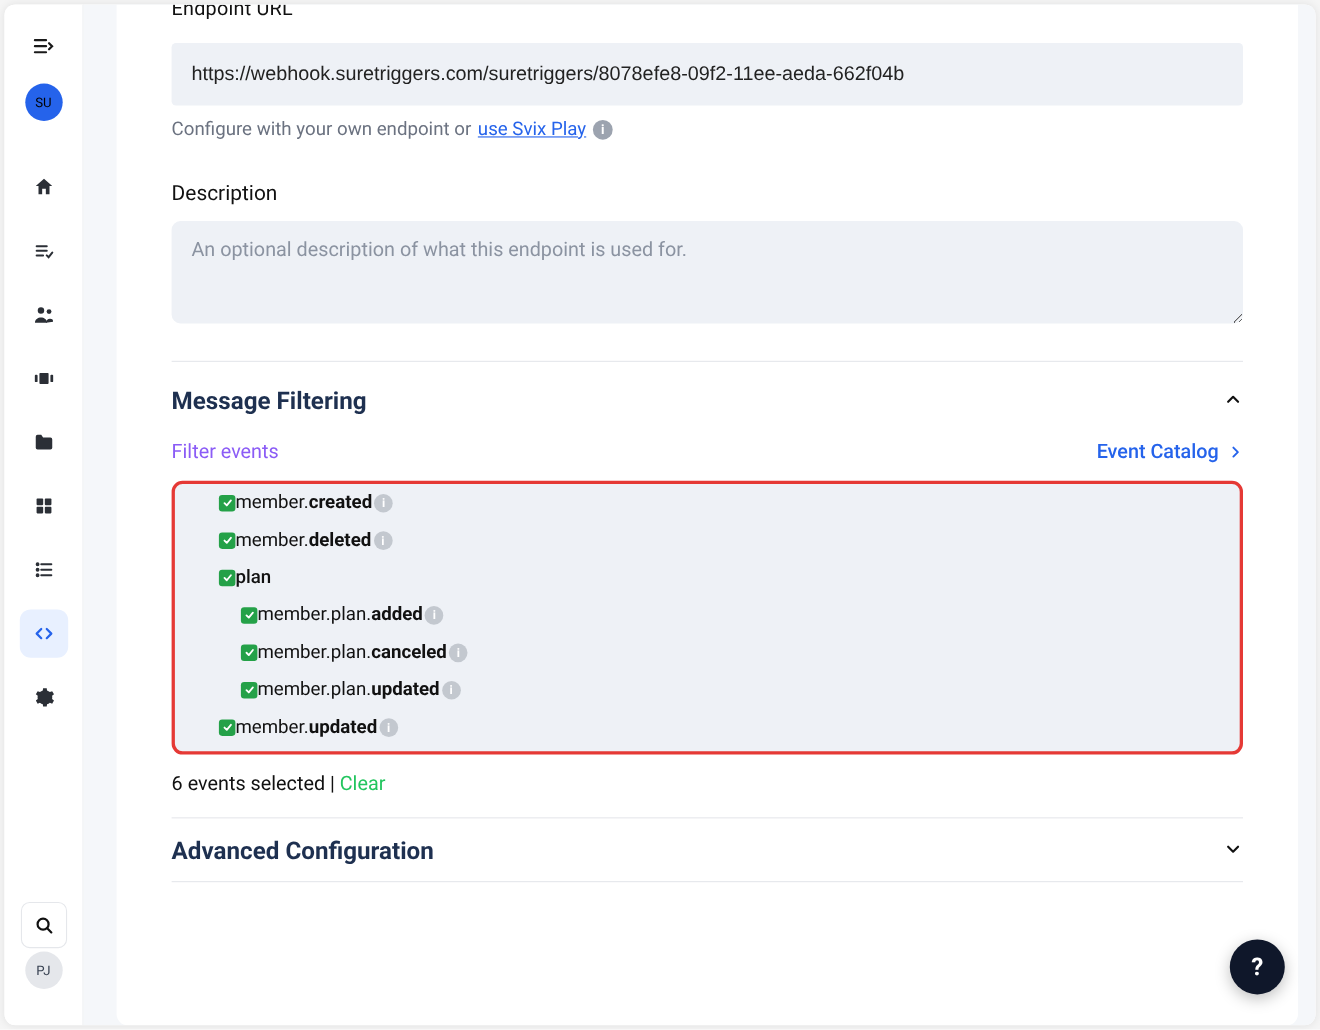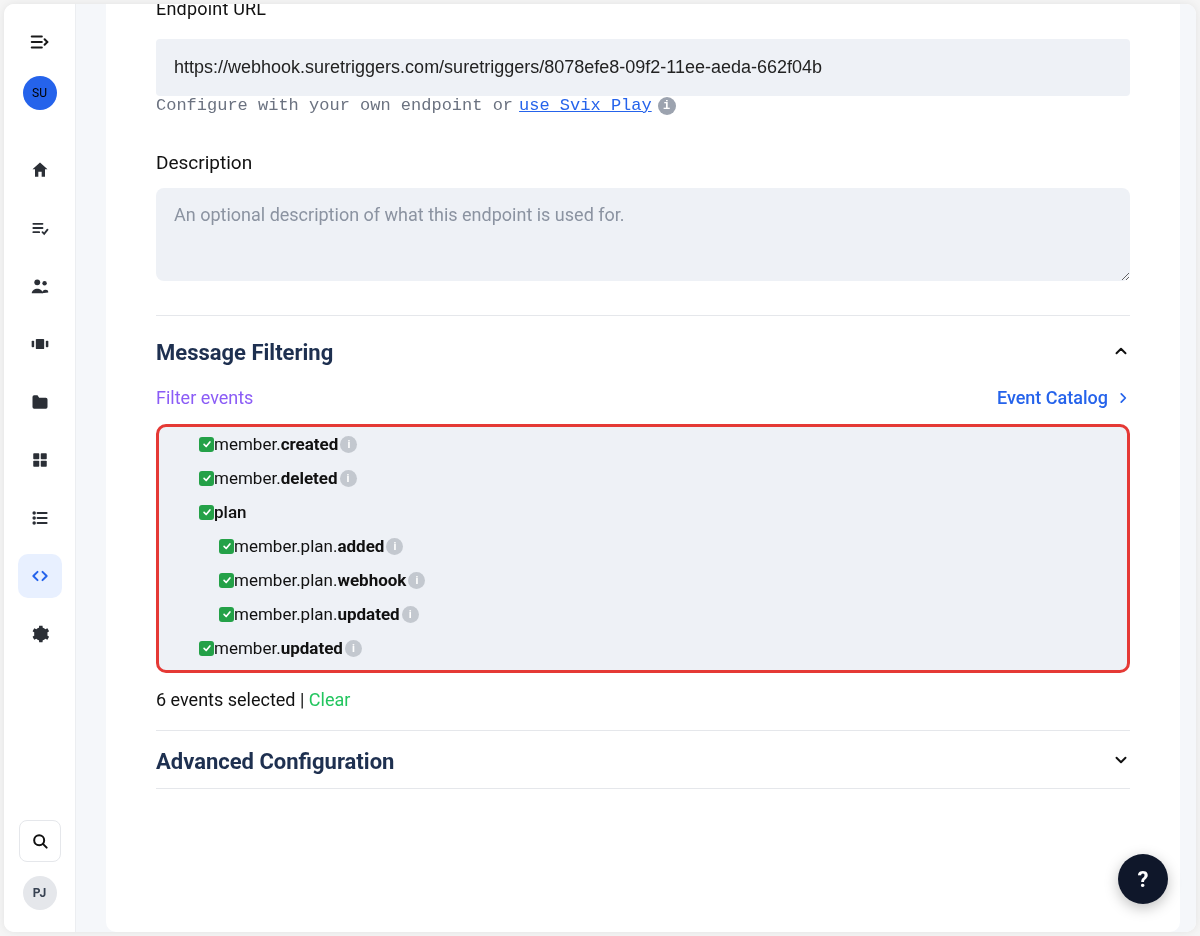--- a/index.html
+++ b/index.html
@@ -67,23 +67,23 @@
     border-radius:8px;
     display:flex;align-items:center;justify-content:center;
     position:absolute;
     bottom: 70px;
     cursor:pointer;
     color:#111;
   }
   .sb-bottom-avatar{
     width:34px;height:34px;border-radius:50%;
     background:#e5e7eb;color:#374151;
-    font-size:12px;font-weight:700;
-    display:flex;align-items:center;justify-content:center;
-    position:absolute;bottom:22px;cursor:pointer;
+    font-size:12px;font-weight:400;
+    display:flex;align-items:center;justify-content:center;
+    position:absolute;bottom:33px;cursor:pointer;
   }
   
   .main {
     flex:1;
     background:#f5f7fa;
     overflow:hidden;
     position:relative;
   }
   .content-card {
     position:absolute;
@@ -106,21 +106,22 @@
     border:none;
     border-radius:4px;
     padding:18px 18px;
     font-size:18px;
     color:#222;
     margin-top:14px;
   }
   .hint-row {
     color:#6b7280;
     font-size:17px;
-    display:flex;align-items:center;gap:6px;font-family:Liberation Mono, monospace;
+    margin-top:12px;
+    display:flex;align-items:center;gap:6px;
   }
   .hint-link { color:#2563eb; text-decoration:underline; cursor:pointer; }
   .info-dot {
     width:18px;height:18px;border-radius:50%;
     background:#9ca3af;color:#fff;
     display:inline-flex;align-items:center;justify-content:center;
     font-size:12px;font-weight:700;
     cursor:default;
   }
   .section-label {
@@ -393,21 +394,21 @@
             </span>
           <span class="evt-name"><span>member.plan.</span><span class="bold">added</span></span>
           <span class="evt-info">i</span>
         </div>
         <div class="evt-row nested">
           <span class="cb">
               <svg width="10" height="10" viewBox="0 0 24 24" fill="none" stroke="#fff" stroke-width="4" stroke-linecap="round" stroke-linejoin="round">
                 <polyline points="5 13 10 18 19 7"></polyline>
               </svg>
             </span>
-          <span class="evt-name"><span>member.plan.</span><span class="bold">webhook</span></span>
+          <span class="evt-name"><span>member.plan.</span><span class="bold">canceled</span></span>
           <span class="evt-info">i</span>
         </div>
         <div class="evt-row nested">
           <span class="cb">
               <svg width="10" height="10" viewBox="0 0 24 24" fill="none" stroke="#fff" stroke-width="4" stroke-linecap="round" stroke-linejoin="round">
                 <polyline points="5 13 10 18 19 7"></polyline>
               </svg>
             </span>
           <span class="evt-name"><span>member.plan.</span><span class="bold">updated</span></span>
           <span class="evt-info">i</span>

